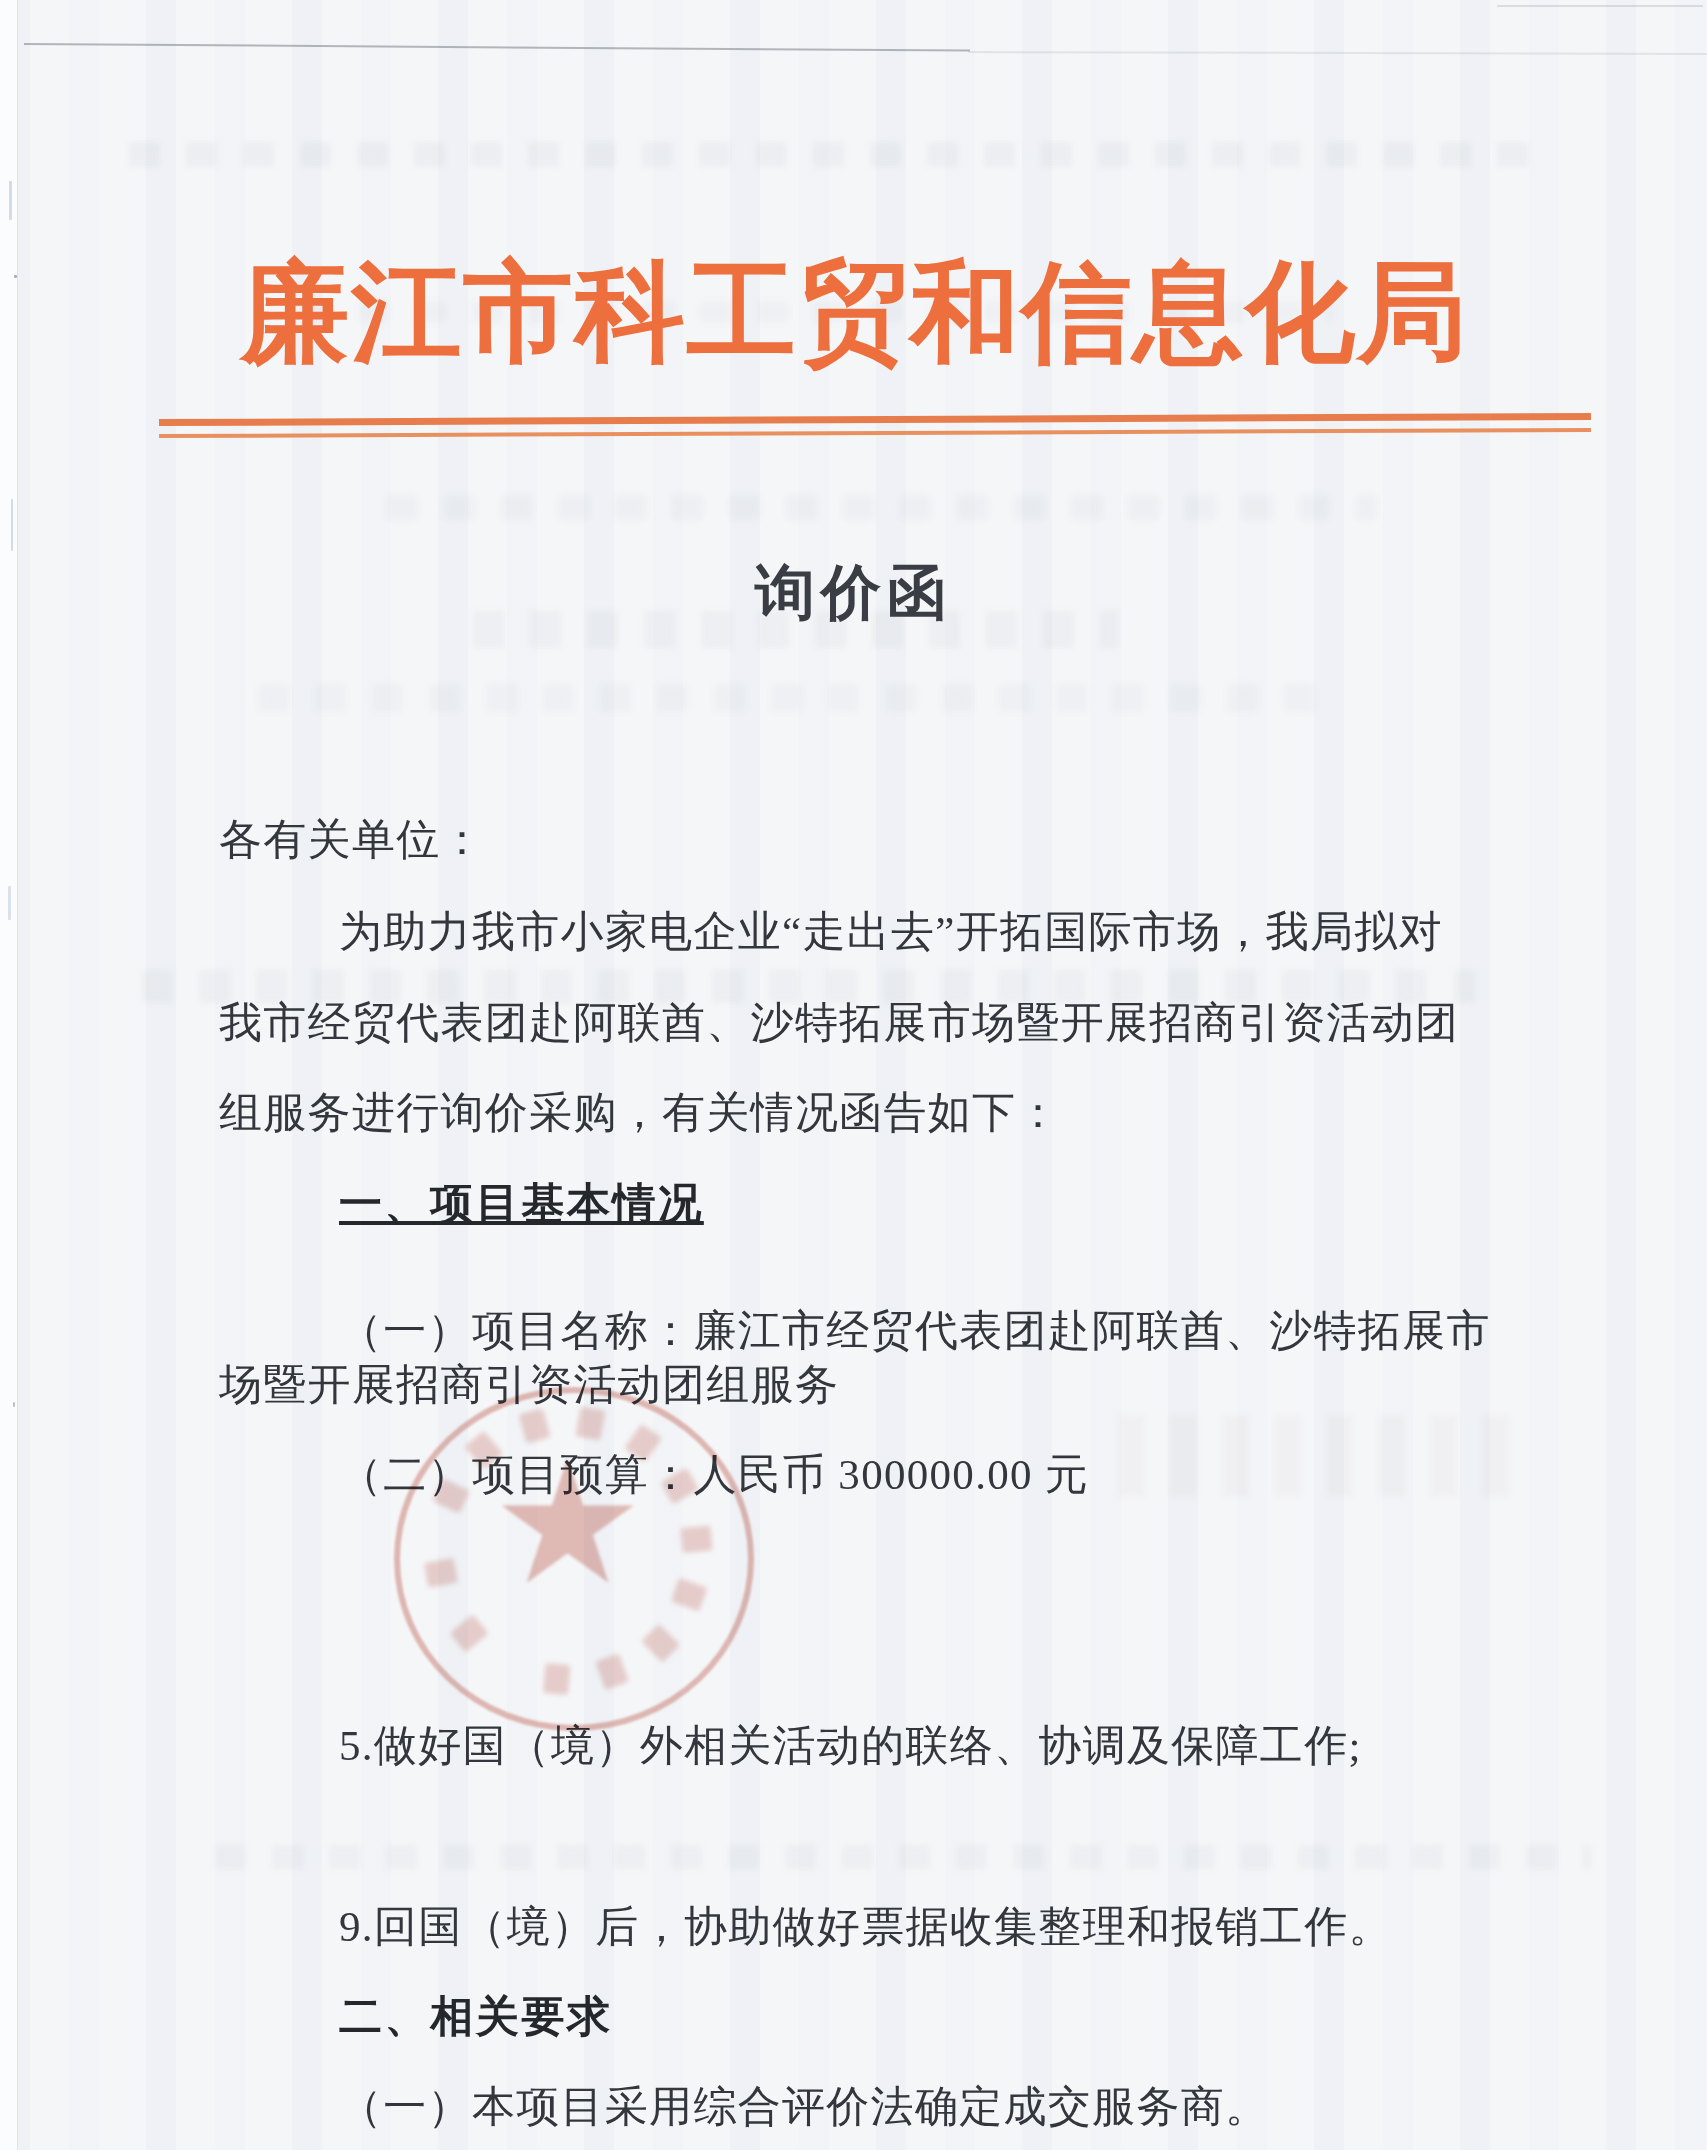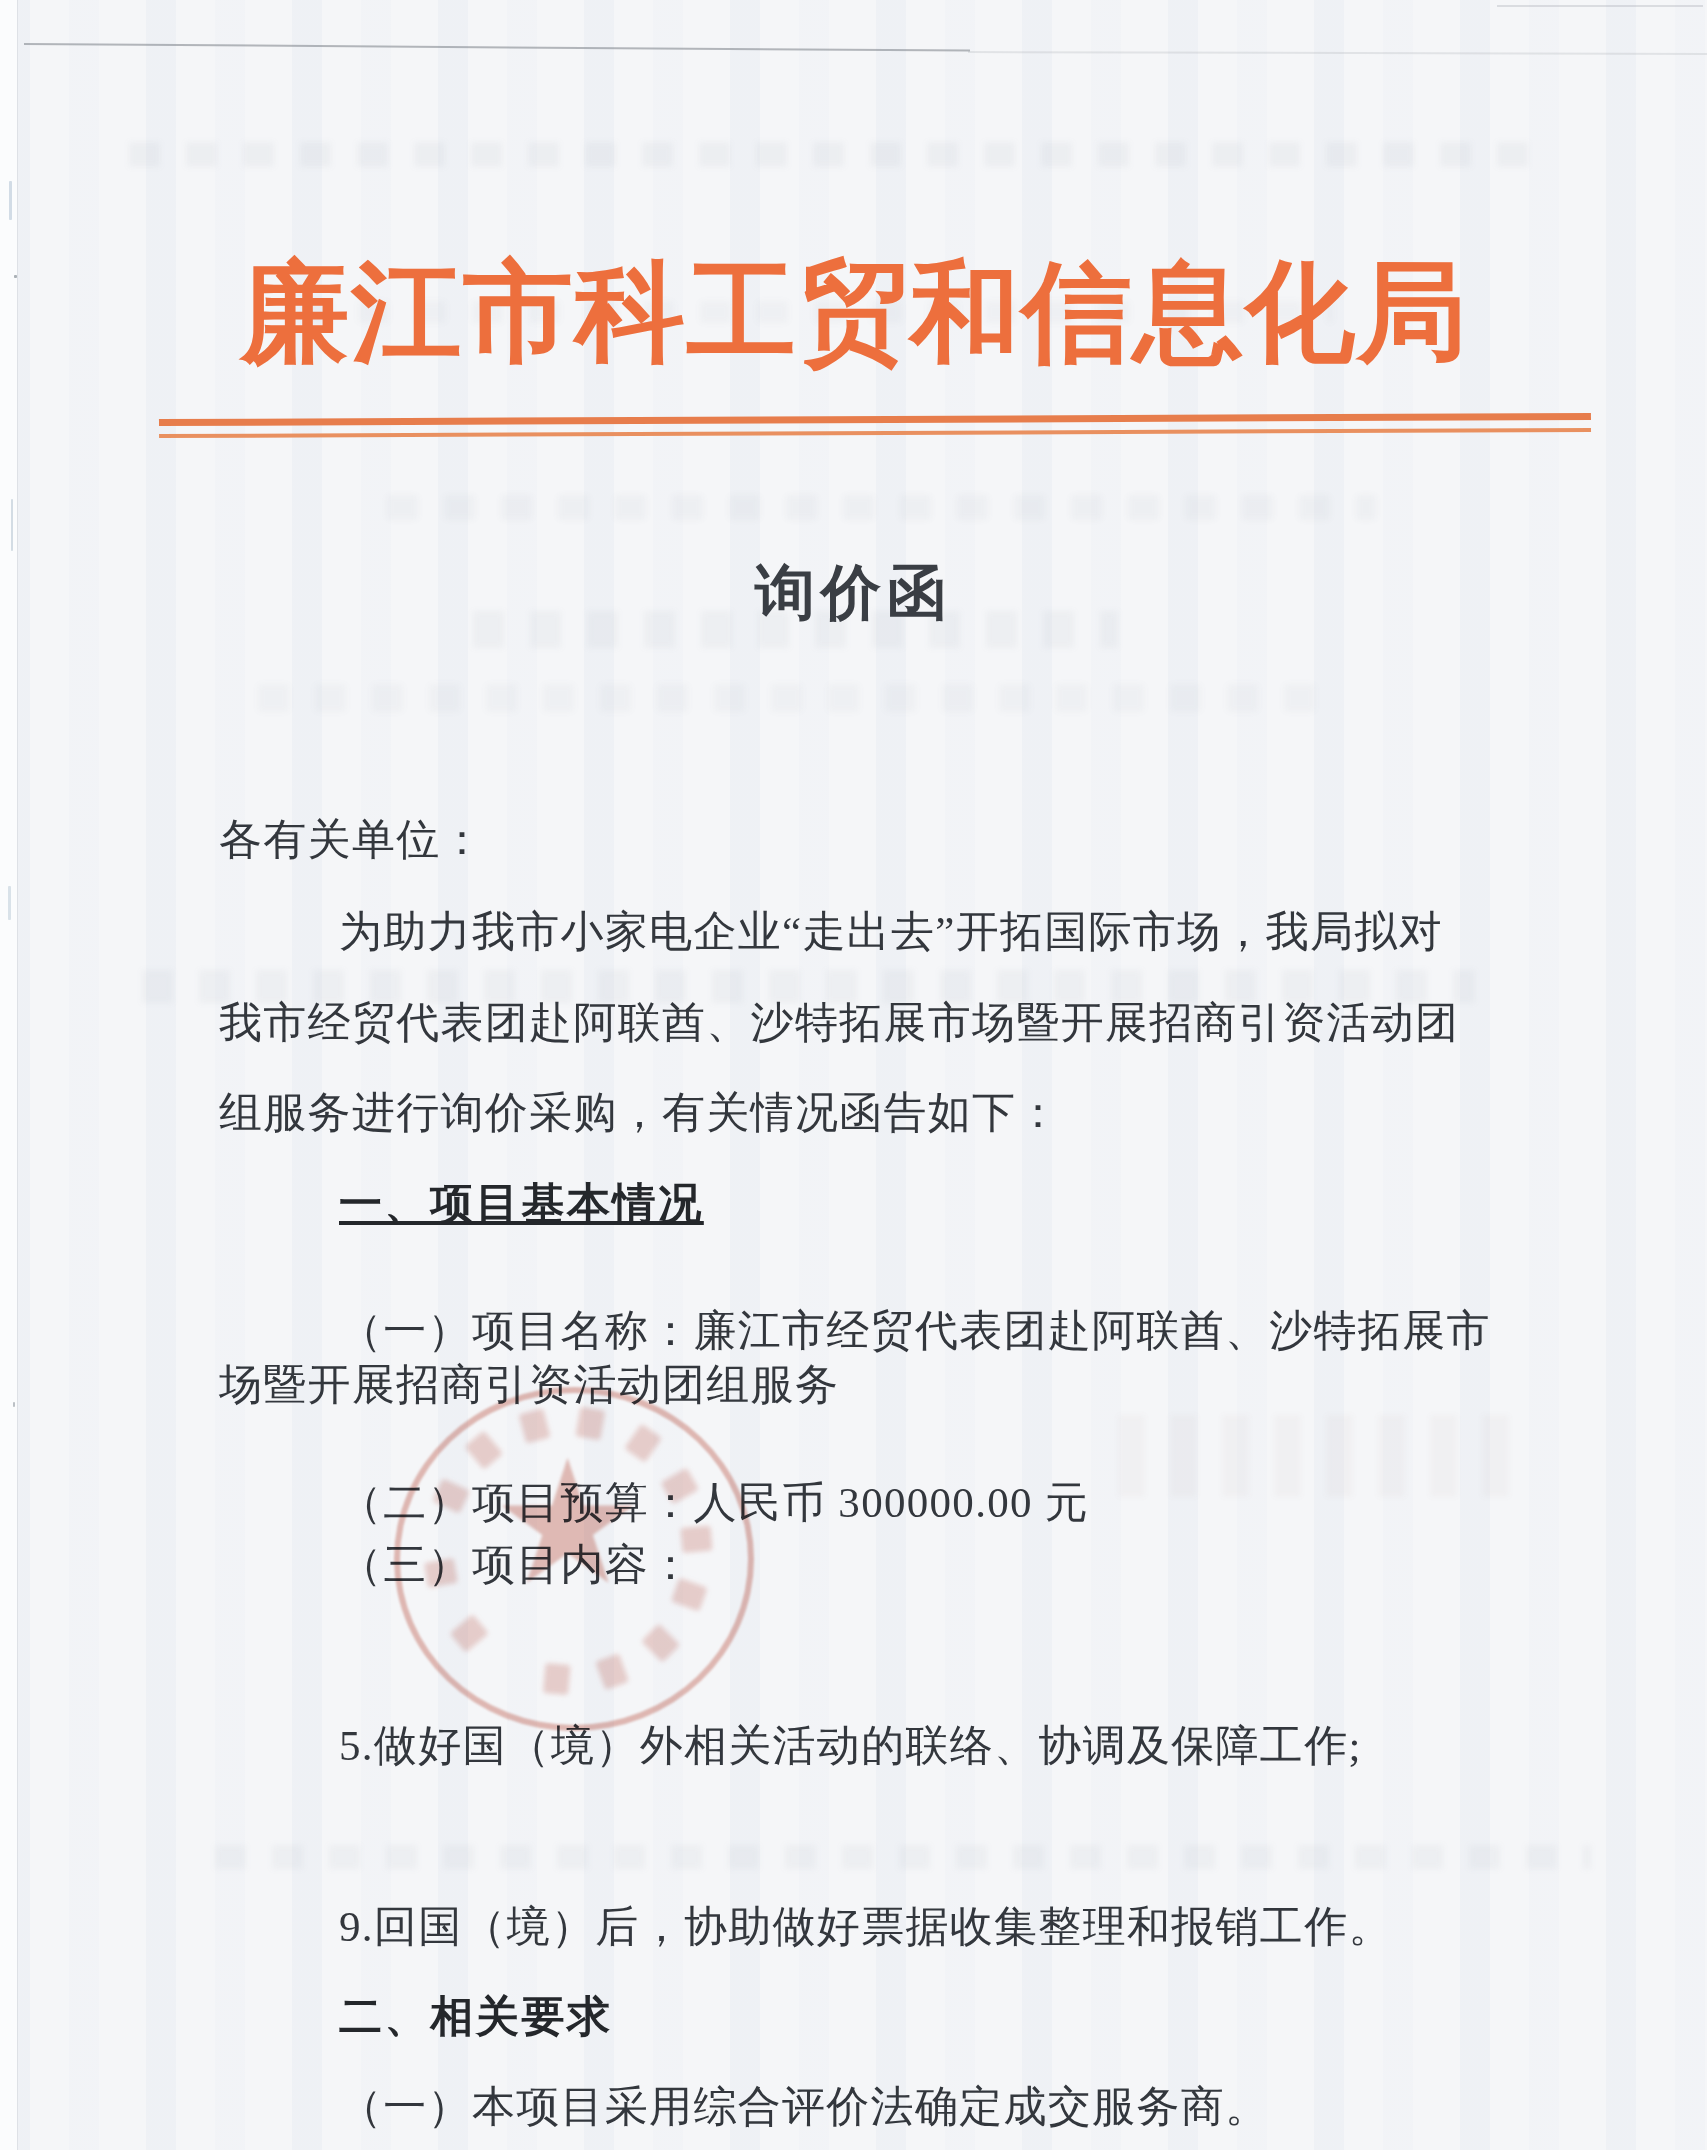--- a/index.html
+++ b/index.html
@@ -82,21 +82,21 @@
   }
   .line.indent{padding-left:120px;}
   .line.heading{font-family:"Liberation Sans","DejaVu Sans",sans-serif;font-weight:bold;color:#24272b;letter-spacing:2.6px;}
   .l0{top:811px;}
   .l1{top:903px;}
   .l2{top:994px;}
   .l3{top:1084px;}
   .l4{top:1175px;text-decoration:underline;}
   .l5{top:1302px;}
   .l6{top:1356px;}
-  .l7{top:1446px;margin-top:28px;}
+  .l7{top:1446px;}
   .l8{top:1536px;}
   .l9{top:1627px;}
   .l10{top:1717px;}
   .l11{top:1807px;}
   .l12{top:1898px;}
   .l13{top:1988px;}
   .l14{top:2078px;}
 
   
   .seal{position:absolute;left:0;top:0;pointer-events:none;mix-blend-mode:multiply;}
@@ -167,21 +167,20 @@
   <div class="doc-title">询价函</div>
 
   <div class="line l0">各有关单位：</div>
   <div class="line l1 indent">为助力我市小家电企业“走出去”开拓国际市场，我局拟对</div>
   <div class="line l2">我市经贸代表团赴阿联酋、沙特拓展市场暨开展招商引资活动团</div>
   <div class="line l3">组服务进行询价采购，有关情况函告如下：</div>
   <div class="line l4 indent heading">一、项目基本情况</div>
   <div class="line l5 indent">（一）项目名称：廉江市经贸代表团赴阿联酋、沙特拓展市</div>
   <div class="line l6">场暨开展招商引资活动团组服务</div>
   <div class="line l7 indent">（二）项目预算：人民币 300000.00 元</div>
-  <div class="line l8 indent">（三）项目内容：</div>
   <div class="line l10 indent">5.做好国（境）外相关活动的联络、协调及保障工作;</div>
   <div class="line l12 indent">9.回国（境）后，协助做好票据收集整理和报销工作。</div>
   <div class="line l13 indent heading">二、相关要求</div>
   <div class="line l14 indent">（一）本项目采用综合评价法确定成交服务商。</div>
 
   <div class="seal">
     <div class="seal-ring"></div>
     <div class="seal-star">★</div>
     <div class="seal-mark sm1"></div>
     <div class="seal-mark sm2"></div>

